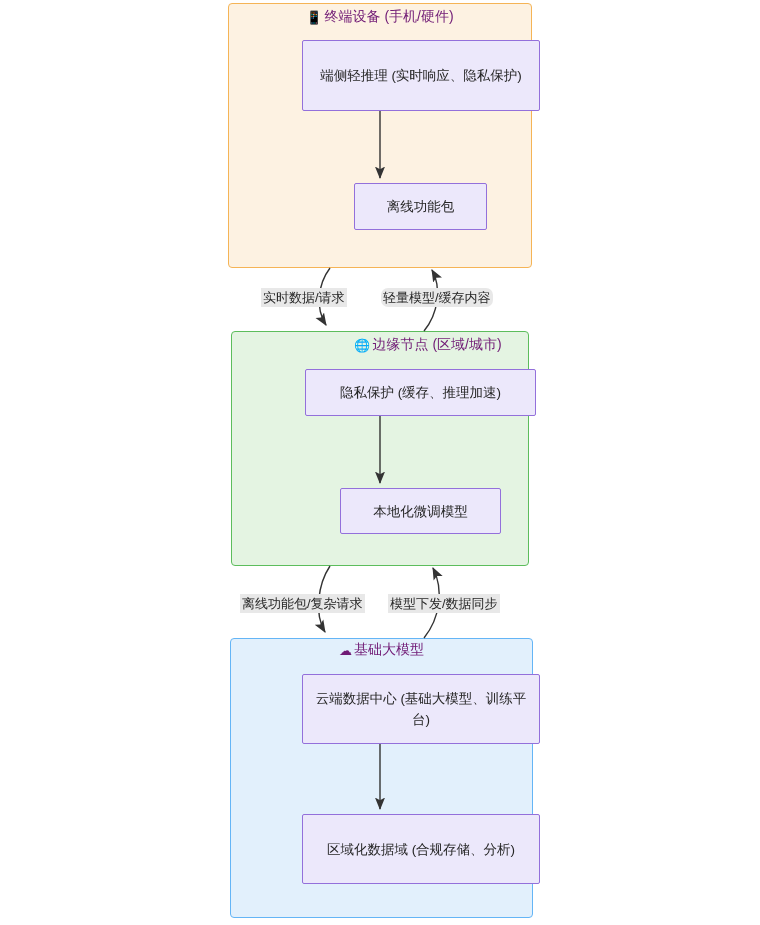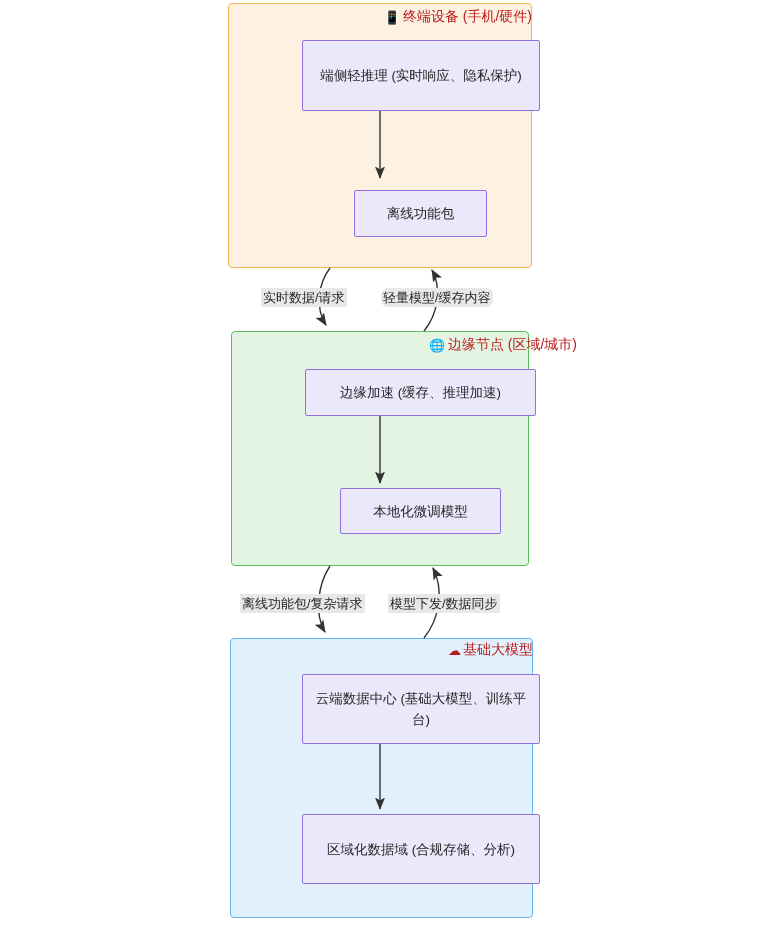--- a/index.html
+++ b/index.html
@@ -17,23 +17,23 @@
   .cluster{
     position:absolute;
     box-sizing:border-box;
     border-width:1.4px;
     border-style:solid;
     border-radius:4px;
   }
   .cluster-title{
     position:absolute;
     left:0;right:4px;
-    text-align:right;
+    text-align:center;
     font-size:14px;
-    color:#b91c1c;
+    color:#701a75;
     white-space:nowrap;
   }
   .cluster-title .emj{font-size:13px;vertical-align:-1px;margin-right:2px;}
 
   .node{
     position:absolute;
     box-sizing:border-box;
     background:#ece8fb;
     border:1.2px solid #9370db;
     border-radius:2px;
@@ -67,32 +67,32 @@
   <div class="cluster" style="left:228px;top:3px;width:304px;height:265px;background:#fdf2e2;border-color:#f5b456;">
   </div>
   <div class="cluster-title" style="left:228px;top:8px;width:304px;">
     <span class="emj">📱</span><span>终端设备 (手机/硬件)</span>
   </div>
 
   <div class="node" style="left:261px;top:40px;width:238px;height:71px;">
     <span>端侧轻推理 (实时响应、隐私保护)</span>
   </div>
 
-  <div class="node" style="left:313px;top:190px;width:133px;height:47px;">
+  <div class="node" style="left:313px;top:183px;width:133px;height:47px;">
     <span>离线功能包</span>
   </div>
 
   <div class="cluster" style="left:231px;top:331px;width:298px;height:235px;background:#e4f4e2;border-color:#5cbd5c;">
   </div>
   <div class="cluster-title" style="left:231px;top:336px;width:298px;margin-left:48px;">
     <span class="emj">🌐</span><span>边缘节点 (区域/城市)</span>
   </div>
 
   <div class="node" style="left:264px;top:369px;width:231px;height:47px;">
-    <span>边缘加速 (缓存、推理加速)</span>
+    <span>隐私保护 (缓存、推理加速)</span>
   </div>
 
   <div class="node" style="left:299px;top:488px;width:161px;height:46px;">
     <span>本地化微调模型</span>
   </div>
 
   <div class="cluster" style="left:230px;top:638px;width:303px;height:280px;background:#e2f0fc;border-color:#64b5f6;">
   </div>
   <div class="cluster-title" style="left:230px;top:641px;width:303px;">
     <span class="emj">☁</span><span>基础大模型</span>

